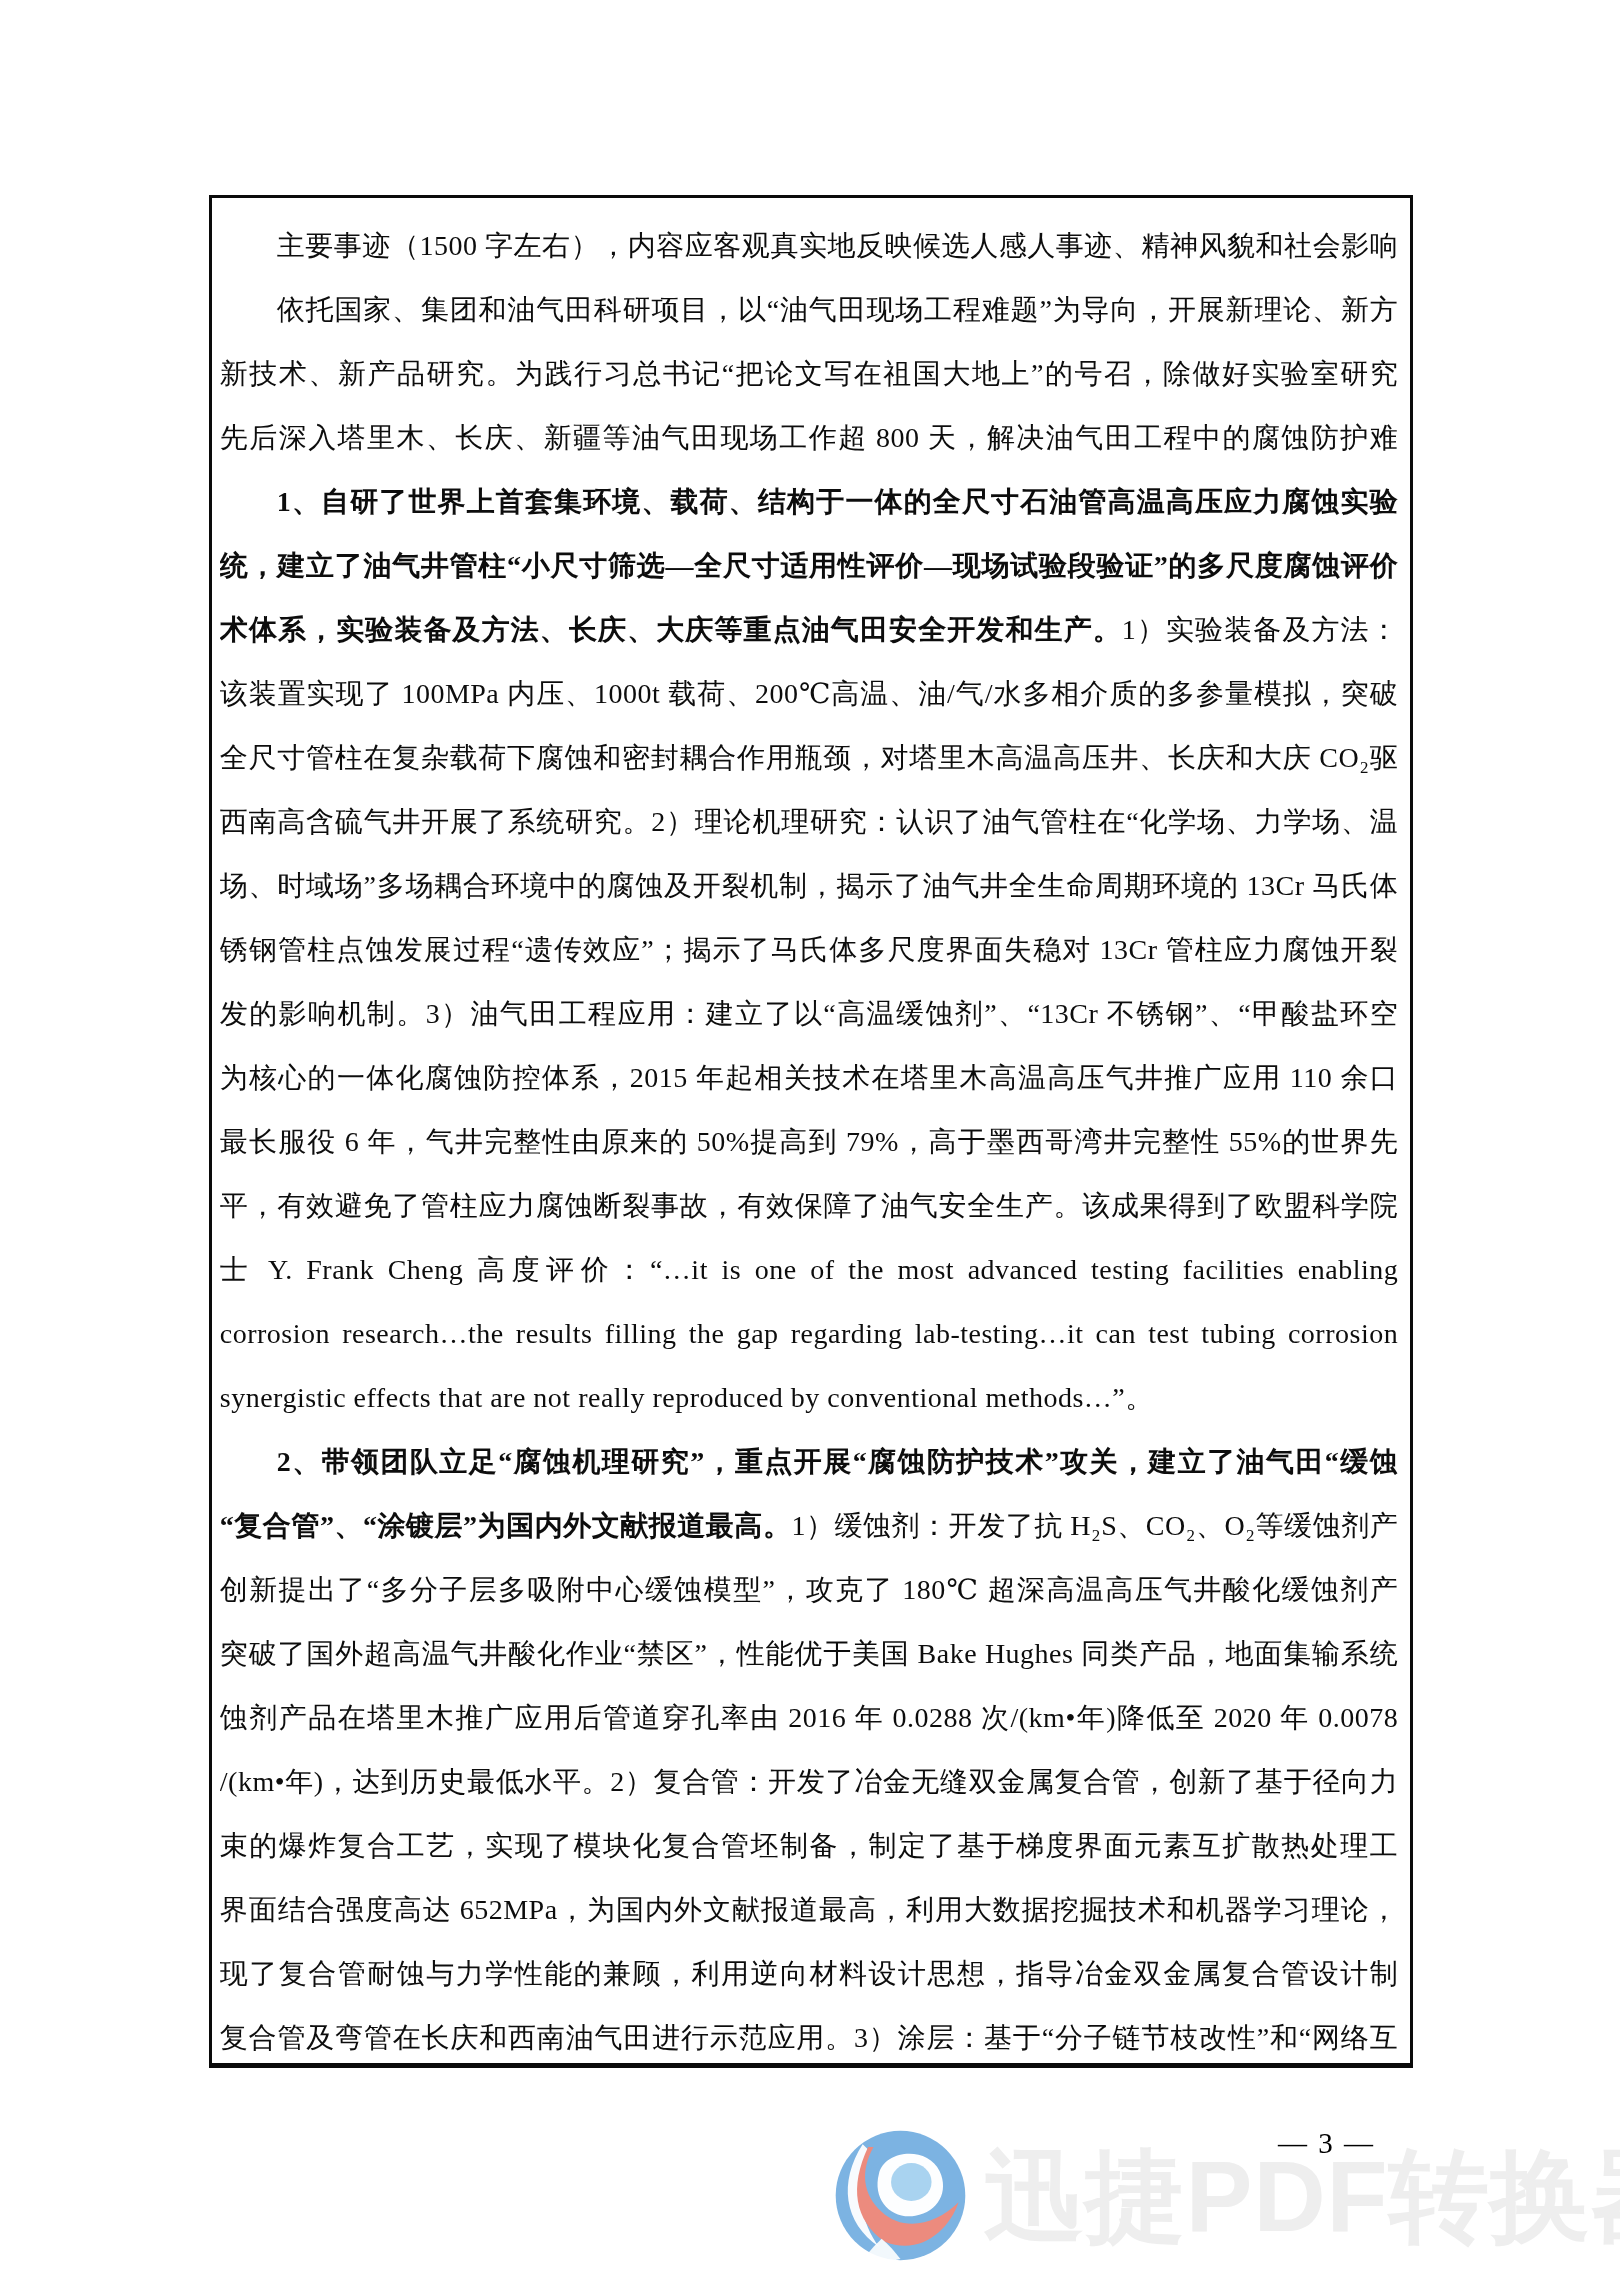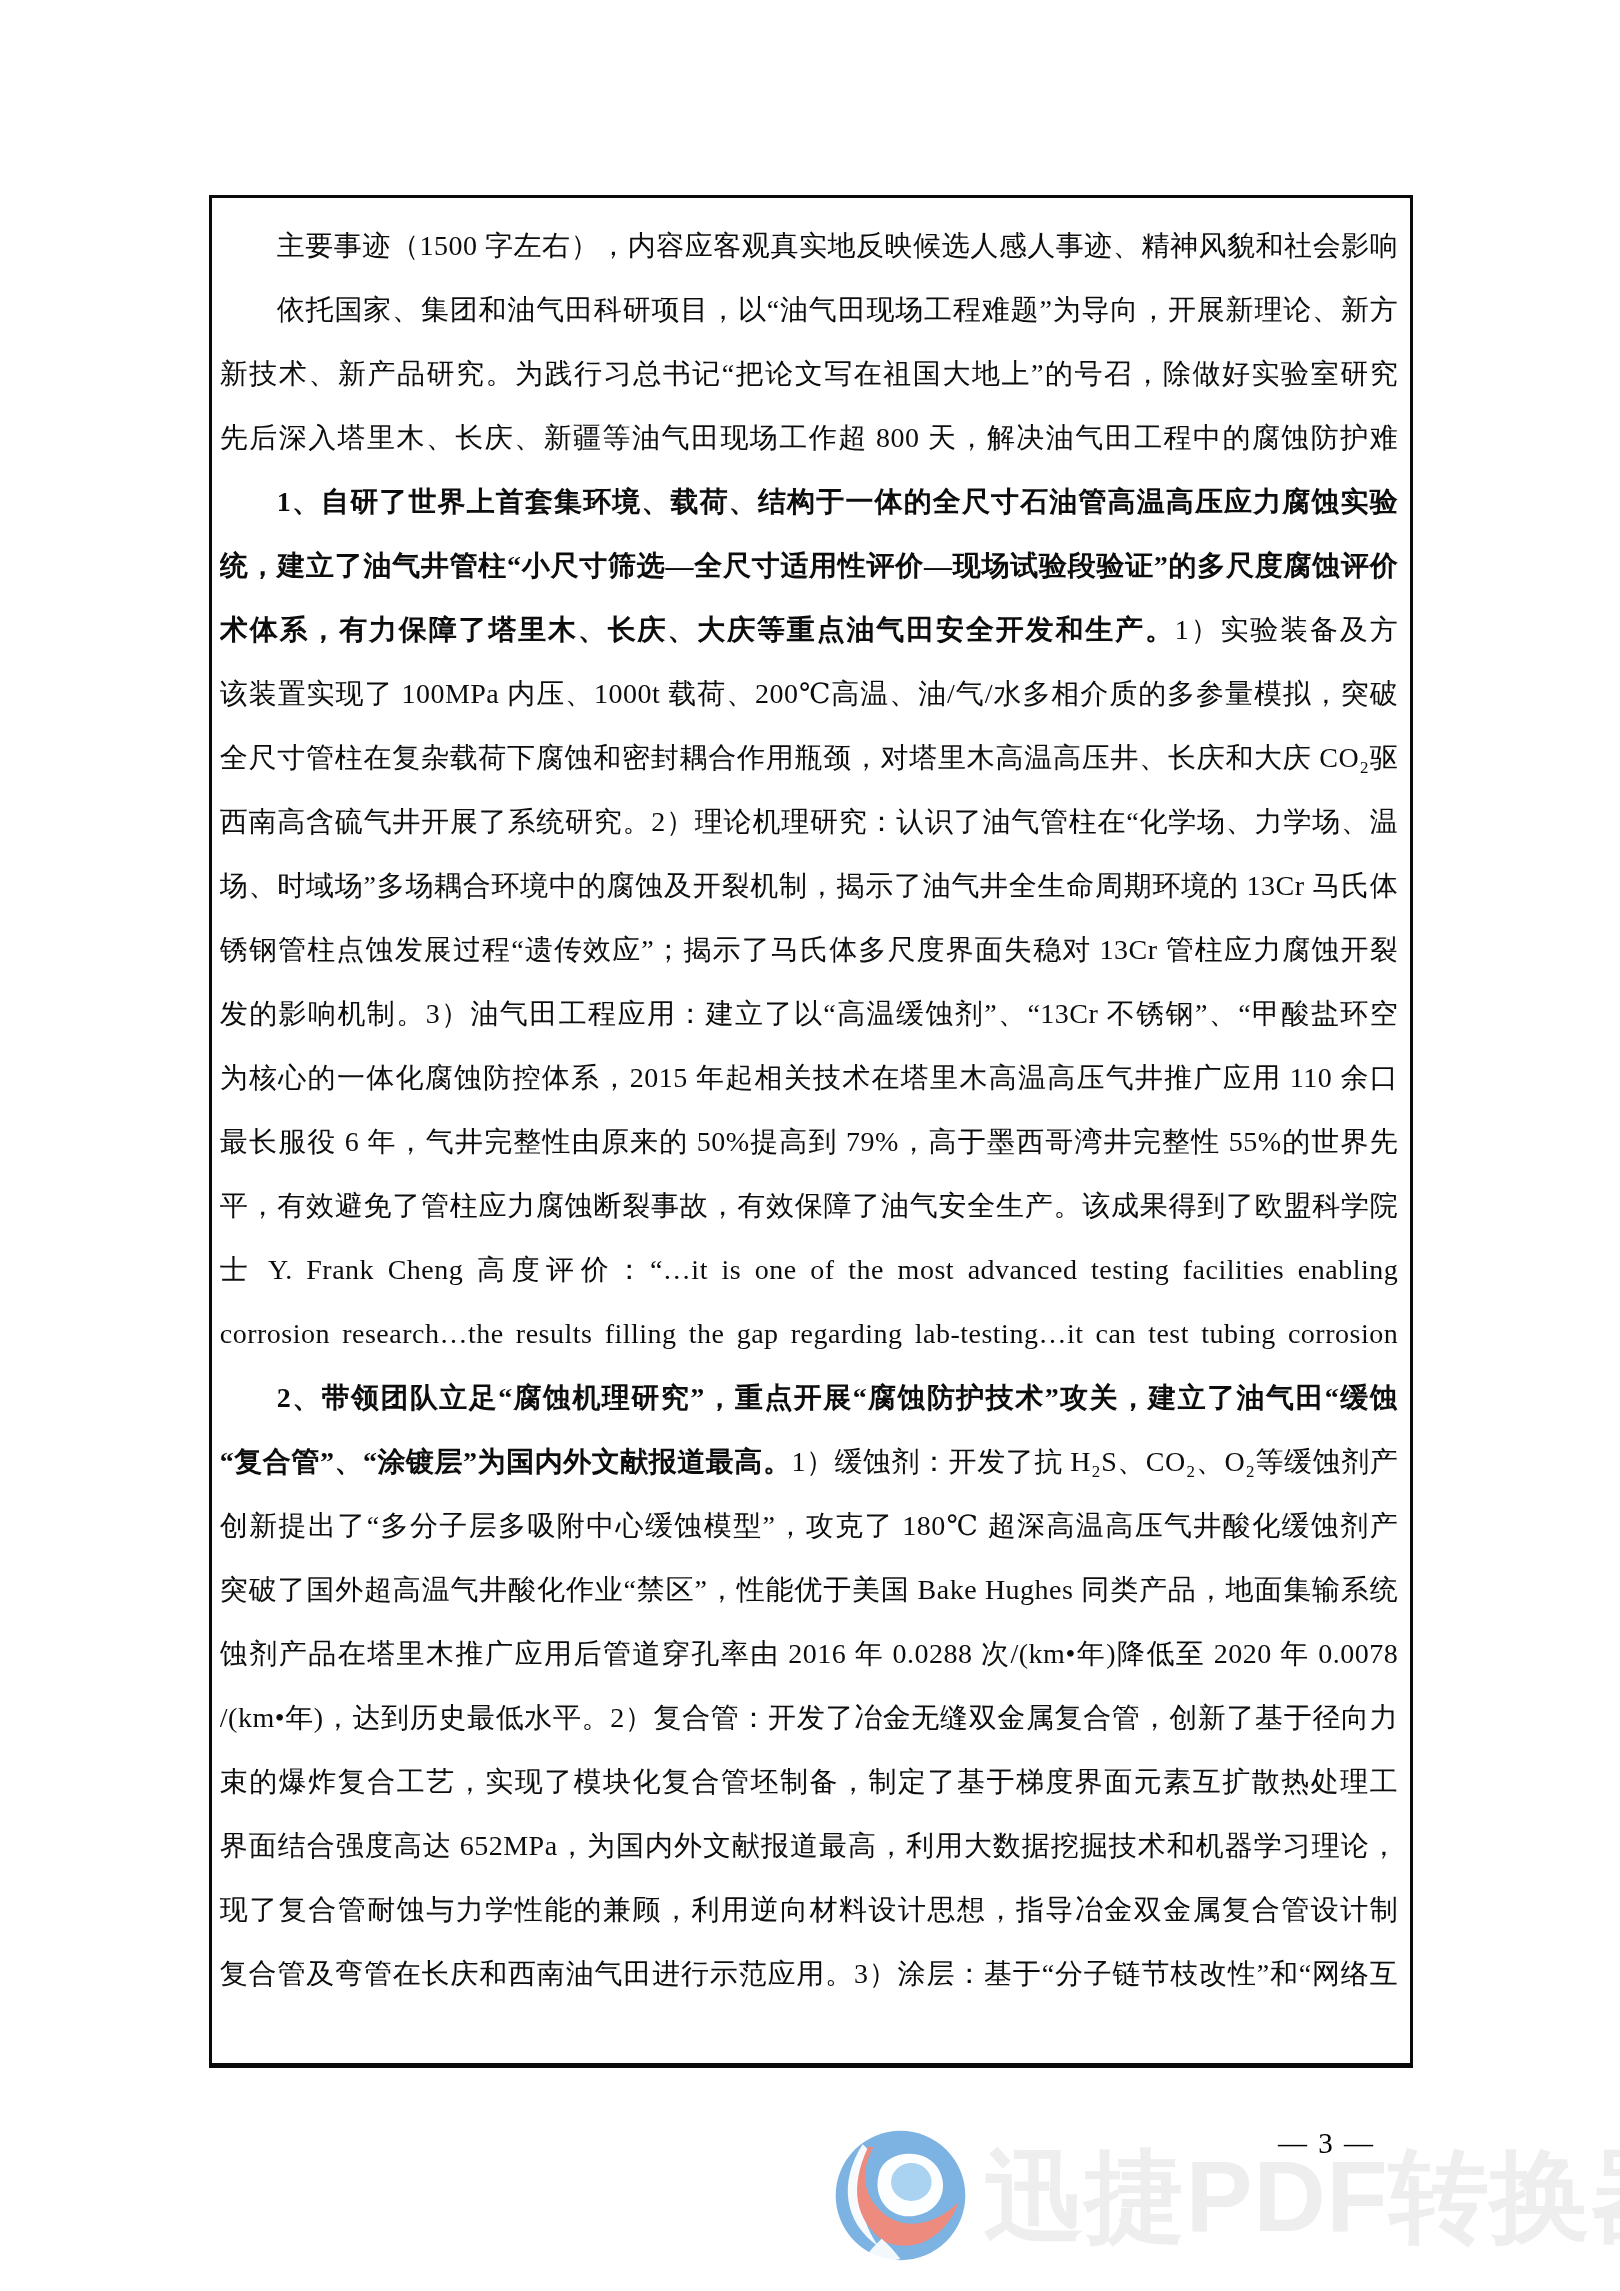--- a/index.html
+++ b/index.html
@@ -73,32 +73,33 @@
 <div class="page">
 
   <div class="content-box">
     <div class="doc-text" id="doc-lines">
         <div class="line indent"><span>主要事迹（1500 字左右），内容应客观真实地反映候选人感人事迹、精神风貌和社会影响情况。</span></div>
         <div class="line indent"><span>依托国家、集团和油气田科研项目，以“油气田现场工程难题”为导向，开展新理论、新方法、</span></div>
         <div class="line"><span>新技术、新产品研究。为践行习总书记“把论文写在祖国大地上”的号召，除做好实验室研究外，</span></div>
         <div class="line"><span>先后深入塔里木、长庆、新疆等油气田现场工作超 800 天，解决油气田工程中的腐蚀防护难题。</span></div>
         <div class="line indent"><span class="bold">1、自研了世界上首套集环境、载荷、结构于一体的全尺寸石油管高温高压应力腐蚀实验系</span></div>
         <div class="line"><span class="bold">统，建立了油气井管柱“小尺寸筛选—全尺寸适用性评价—现场试验段验证”的多尺度腐蚀评价技</span></div>
-        <div class="line"><span class="bold">术体系，有力保障了塔里木、长庆、大庆等重点油气田安全开发和生产。</span><span>1）实验装备及方法：</span></div>
+        <div class="line"><span class="bold">术体系，实验装备及方法、长庆、大庆等重点油气田安全开发和生产。</span><span>1）实验装备及方法：</span></div>
         <div class="line"><span>该装置实现了 100MPa 内压、1000t 载荷、200℃高温、油/气/水多相介质的多参量模拟，突破了</span></div>
         <div class="line"><span>全尺寸管柱在复杂载荷下腐蚀和密封耦合作用瓶颈，对塔里木高温高压井、长庆和大庆 CO₂驱井、</span></div>
         <div class="line"><span>西南高含硫气井开展了系统研究。2）理论机理研究：认识了油气管柱在“化学场、力学场、温度</span></div>
         <div class="line"><span>场、时域场”多场耦合环境中的腐蚀及开裂机制，揭示了油气井全生命周期环境的 13Cr 马氏体不</span></div>
         <div class="line"><span>锈钢管柱点蚀发展过程“遗传效应”；揭示了马氏体多尺度界面失稳对 13Cr 管柱应力腐蚀开裂诱</span></div>
         <div class="line"><span>发的影响机制。3）油气田工程应用：建立了以“高温缓蚀剂”、“13Cr 不锈钢”、“甲酸盐环空液”</span></div>
         <div class="line"><span>为核心的一体化腐蚀防控体系，2015 年起相关技术在塔里木高温高压气井推广应用 110 余口井，</span></div>
         <div class="line"><span>最长服役 6 年，气井完整性由原来的 50%提高到 79%，高于墨西哥湾井完整性 55%的世界先进水</span></div>
         <div class="line"><span>平，有效避免了管柱应力腐蚀断裂事故，有效保障了油气安全生产。该成果得到了欧盟科学院院</span></div>
         <div class="line"><span>士 Y. Frank Cheng 高度评价：“…it is one of the most advanced testing facilities enabling downhole</span></div>
         <div class="line"><span>corrosion research…the results filling the gap regarding lab-testing…it can test tubing corrosion under</span></div>
+        <div class="line no-justify"><span>synergistic effects that are not really reproduced by conventional methods…”。</span></div>
         <div class="line indent"><span class="bold">2、带领团队立足“腐蚀机理研究”，重点开展“腐蚀防护技术”攻关，建立了油气田“缓蚀剂”、</span></div>
         <div class="line"><span class="bold">“复合管”、“涂镀层”为国内外文献报道最高。</span><span>1）缓蚀剂：开发了抗 H₂S、CO₂、O₂等缓蚀剂产品，</span></div>
         <div class="line"><span>创新提出了“多分子层多吸附中心缓蚀模型”，攻克了 180℃ 超深高温高压气井酸化缓蚀剂产品，</span></div>
         <div class="line"><span>突破了国外超高温气井酸化作业“禁区”，性能优于美国 Bake Hughes 同类产品，地面集输系统缓</span></div>
         <div class="line"><span>蚀剂产品在塔里木推广应用后管道穿孔率由 2016 年 0.0288 次/(km•年)降低至 2020 年 0.0078 次</span></div>
         <div class="line"><span>/(km•年)，达到历史最低水平。2）复合管：开发了冶金无缝双金属复合管，创新了基于径向力约</span></div>
         <div class="line"><span>束的爆炸复合工艺，实现了模块化复合管坯制备，制定了基于梯度界面元素互扩散热处理工艺，</span></div>
         <div class="line"><span>界面结合强度高达 652MPa，为国内外文献报道最高，利用大数据挖掘技术和机器学习理论，实</span></div>
         <div class="line"><span>现了复合管耐蚀与力学性能的兼顾，利用逆向材料设计思想，指导冶金双金属复合管设计制造，</span></div>
         <div class="line"><span>复合管及弯管在长庆和西南油气田进行示范应用。3）涂层：基于“分子链节枝改性”和“网络互穿”</span></div>

